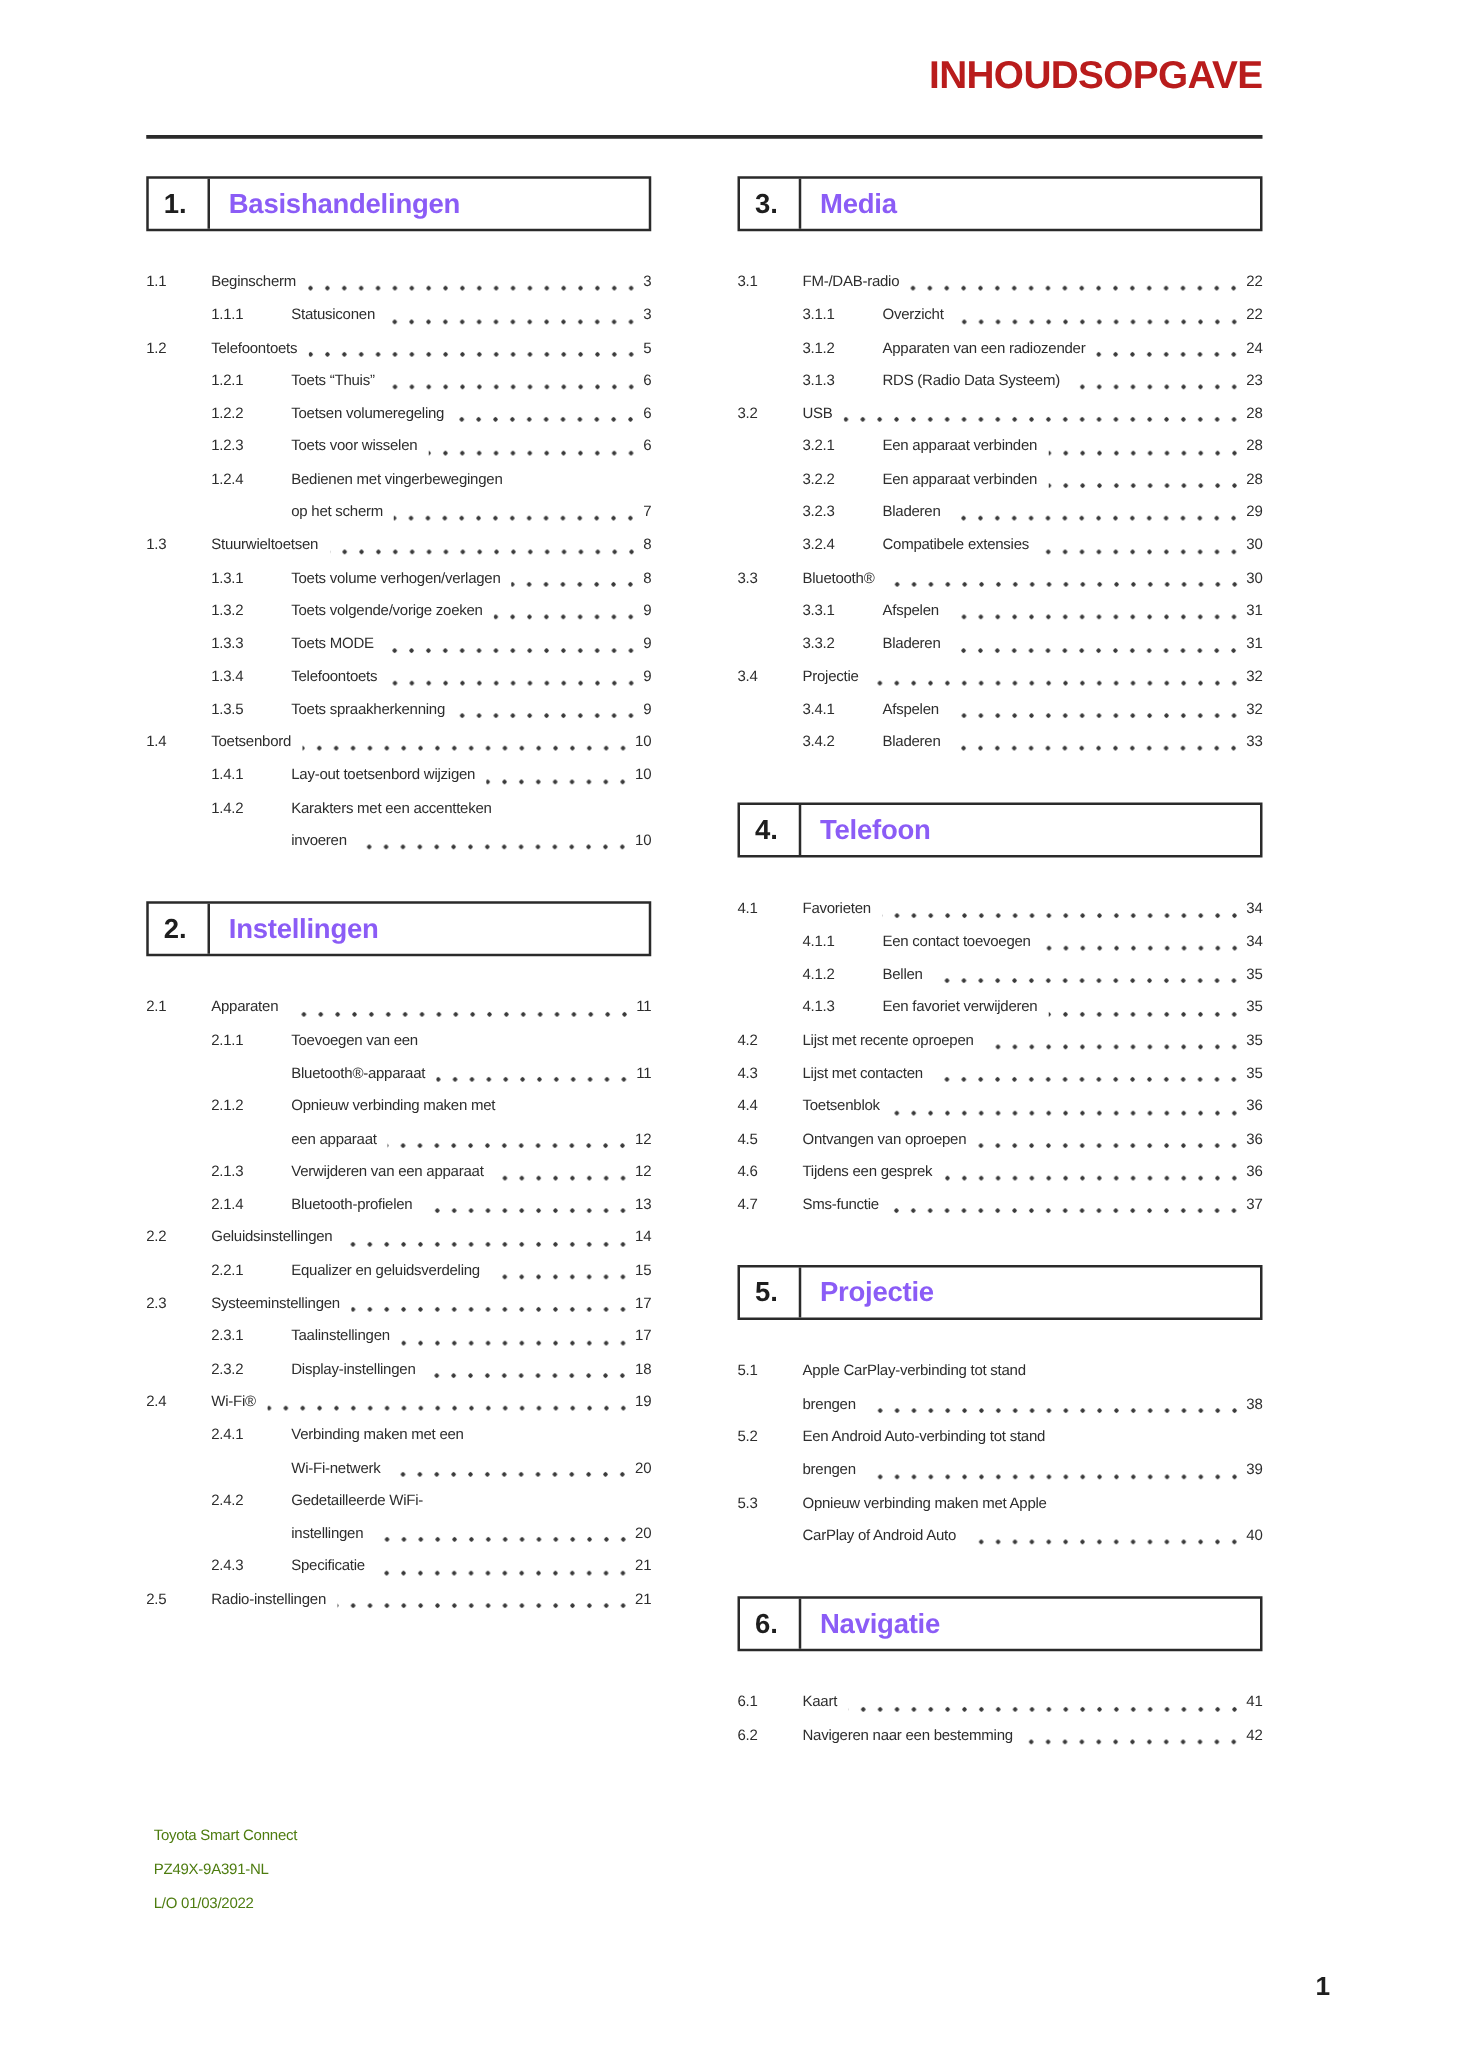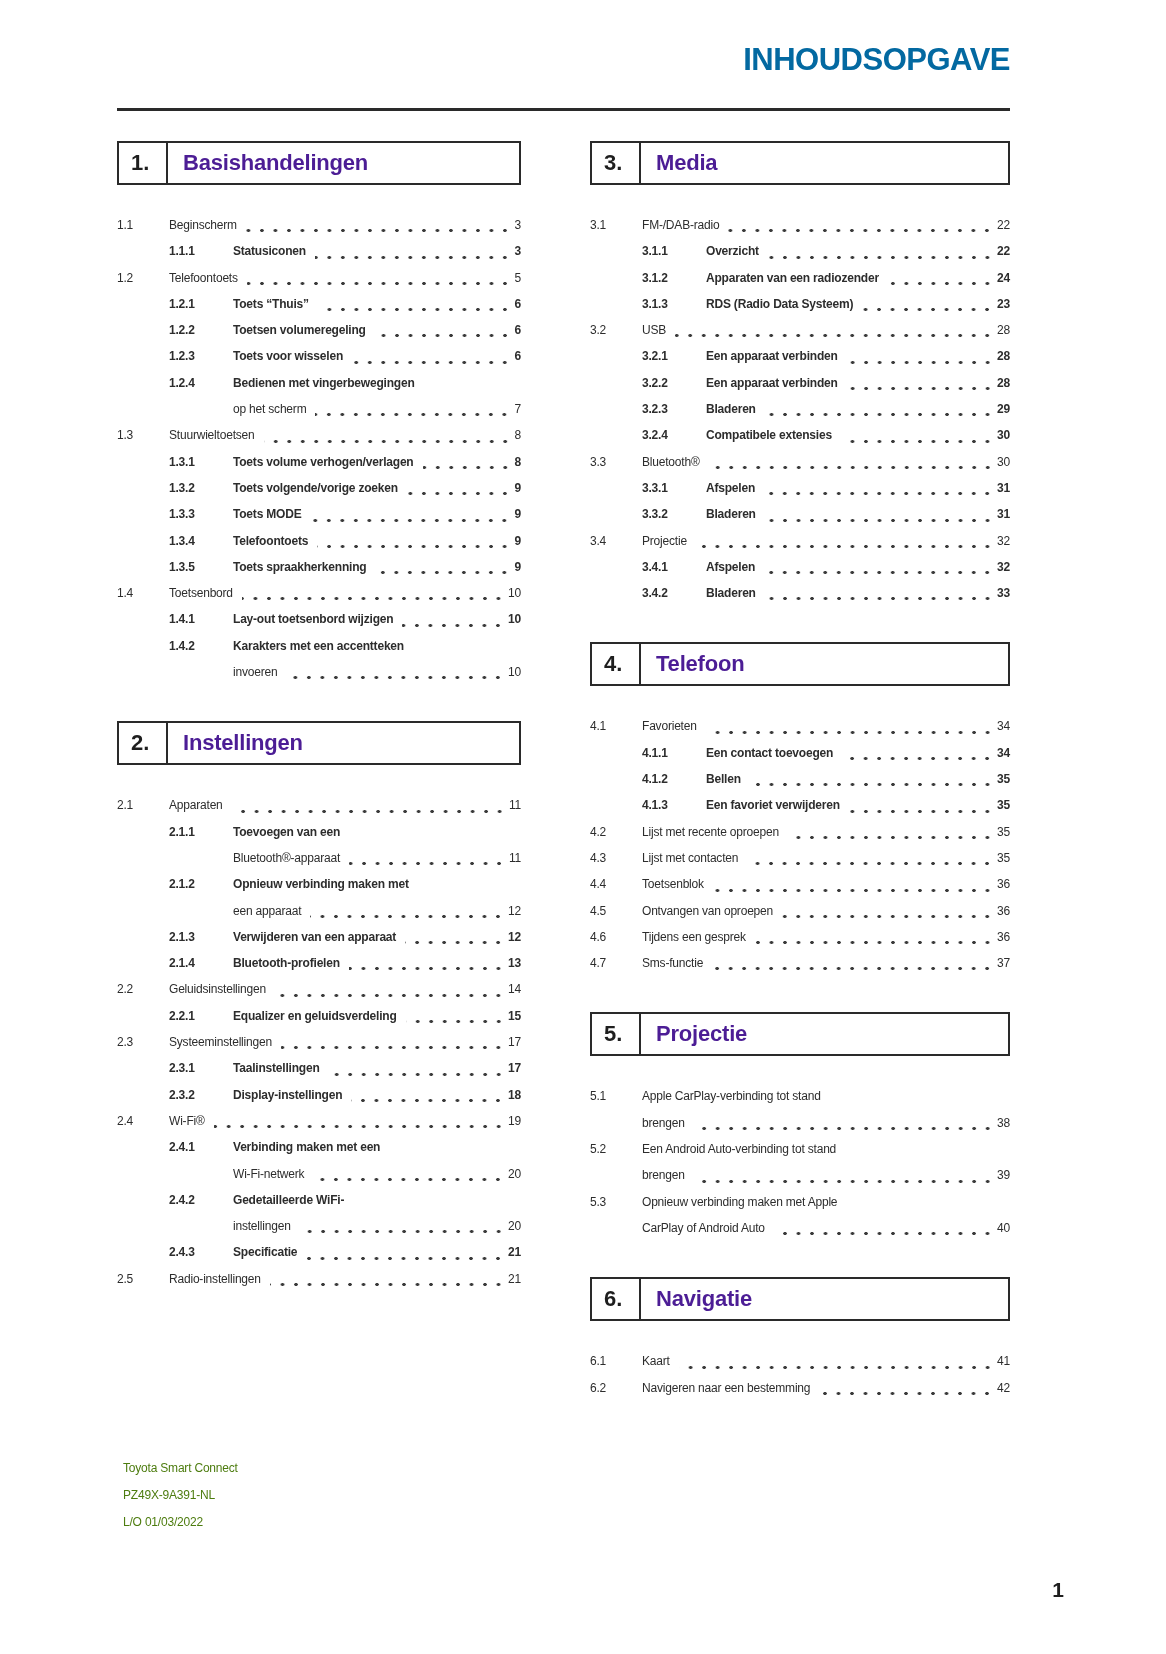--- a/index.html
+++ b/index.html
@@ -11,21 +11,21 @@
     overflow: hidden;
   }
   .page { position: relative; width: 1166px; height: 1654px; }
   .content { padding: 12px 156px 0 117px; }
 
   .masthead {
     text-align: right;
     font-size: 31px;
     font-weight: 700;
     letter-spacing: -0.5px;
-    color: #0369a1;
+    color: #b91c1c;
     margin-top: 30px;
     line-height: 36px;
   }
   .rule {
     border: none;
     border-top: 3px solid #2a2a2a;
     margin: 30px 0 0 0;
   }
 
   .cols { display: flex; gap: 69px; margin-top: 30px; }
@@ -46,29 +46,29 @@
     flex: 0 0 49px;
     border-right: 2.5px solid #2a2a2a;
     display: flex; align-items: center;
     padding-left: 12px;
     box-sizing: border-box;
     font-weight: 700; font-size: 22px; color: #1e1e1e;
   }
   .sec-label {
     display: flex; align-items: center;
     padding-left: 15px;
-    font-weight: 700; font-size: 22px; color: #4c1d95;
+    font-weight: 700; font-size: 22px; color: #8b5cf6;
     letter-spacing: -0.2px;
   }
 
   .entries { font-size: 12px; letter-spacing: -0.2px; }
   .row { display: flex; align-items: baseline; line-height: 26.3px; }
   .num { flex: 0 0 auto; }
   .n1 { width: 52px; }
-  .row.l2 { padding-left: 52px; font-weight: bold; }
+  .row.l2 { padding-left: 52px; }
   .n2 { width: 64px; }
   .row.cont.c1 { padding-left: 52px; }
   .row.cont.c2 { padding-left: 116px; }
   .title { flex: 0 0 auto; white-space: nowrap; }
   .leader {
     flex: 1 1 auto;
     min-width: 8px;
     align-self: flex-end;
     height: 7px;
     margin: 0 3px 4px 9px;

